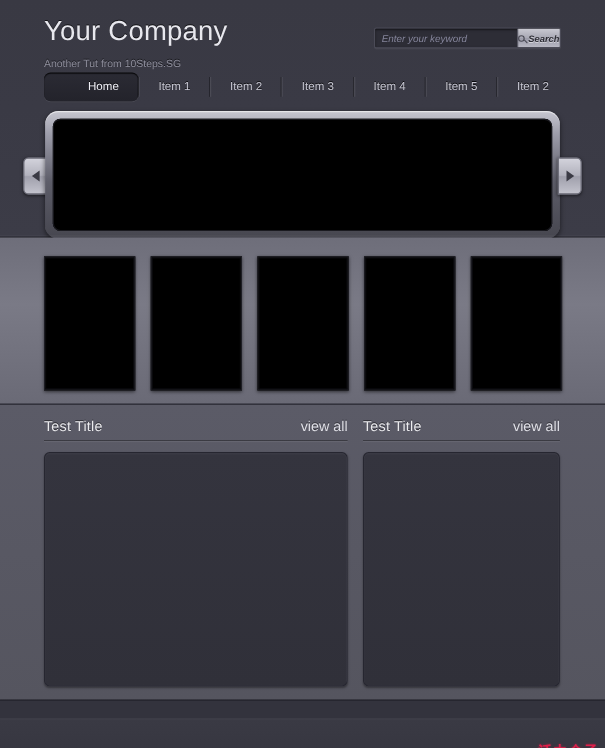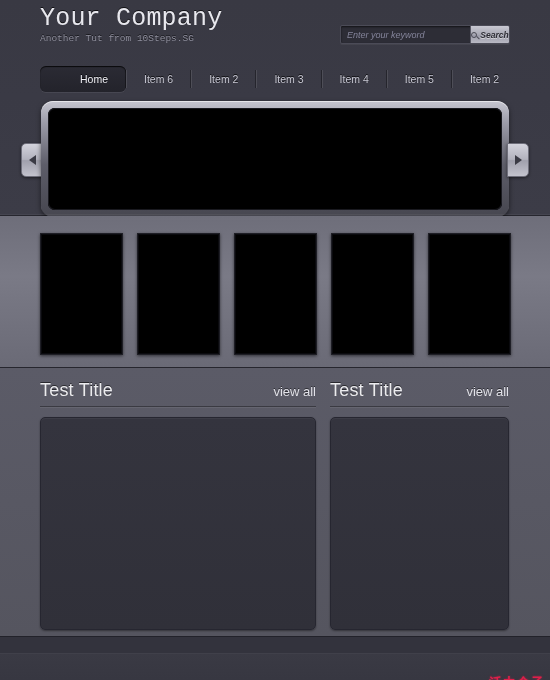--- a/index.html
+++ b/index.html
@@ -17,27 +17,27 @@
   .band-header {
     position:absolute; left:0; top:0; width:550px; height:216px;
     background:linear-gradient(180deg,#393943 0%, #3a3a45 45%, #3c3c47 100%);
     border-bottom:1px solid #26262e;
   }
   .band-header:after{
     content:""; position:absolute; left:0; right:0; bottom:0; height:1px;
     background:rgba(255,255,255,.05);
   }
 
-  .brand { position:absolute; left:40px; top:4px;font-family:Liberation Mono, monospace; }
+  .brand { position:absolute; left:40px; top:14px; }
   .brand-title {
     font-size:25px; font-weight:400; letter-spacing:.2px;
     color:#e8e8ee; text-shadow:0 -1px 0 rgba(0,0,0,.7);
   }
   .brand-sub {
-    margin-top:0; font-size:9.5px; color:#8e8e9c;
+    margin-top:10px; font-size:9.5px; color:#8e8e9c;
     text-shadow:0 -1px 0 rgba(0,0,0,.6);
   }
 
   
   .search-wrap {
     position:absolute; right:40px; top:25px;
     width:170px; height:19px;
     display:flex; align-items:stretch;
     background:#2d2d36;
     border:1px solid #4b4b57;
@@ -152,21 +152,21 @@
   .cols { position:absolute; left:40px; top:12px; display:flex; gap:14px; }
   .col-wide { width:276px; }
   .col-narrow { width:179px; }
   .col-head {
     display:flex; align-items:baseline; justify-content:space-between;
     padding-bottom:5px;
     border-bottom:1px solid rgba(0,0,0,.35);
     box-shadow:0 1px 0 rgba(255,255,255,.07);
   }
   .col-title {
-    font-size:18px; color:#ececeF; letter-spacing:.2px;
+    font-size:13px; color:#ececeF; letter-spacing:.2px;
     text-shadow:0 -1px 0 rgba(0,0,0,.55);
     text-align:right;
   }
   .view-all {
     font-size:13px; color:#e2e2e9; cursor:pointer;
     text-shadow:0 -1px 0 rgba(0,0,0,.5);
   }
   .panel {
     margin-top:10px; height:213px;
     background:linear-gradient(180deg,#34343e 0%, #303039 100%);
@@ -203,21 +203,21 @@
     <div class="search-wrap">
       <input class="search-input" type="text" placeholder="Enter your keyword" style="">
       <div class="search-btn">
         <span class="mag"></span>
         <span>Search</span>
       </div>
     </div>
 
     <div class="nav">
       <div class="nav-item active"><span>Home</span></div>
-      <div class="nav-item"><span>Item 6</span></div>
+      <div class="nav-item"><span>Item 1</span></div>
       <div class="nav-item"><span>Item 2</span></div>
       <div class="nav-item"><span>Item 3</span></div>
       <div class="nav-item"><span>Item 4</span></div>
       <div class="nav-item"><span>Item 5</span></div>
       <div class="nav-item"><span>Item 2</span></div>
     </div>
 
     <div class="slider-arrow arrow-left">
       <span class="tri tri-l"></span>
     </div>

